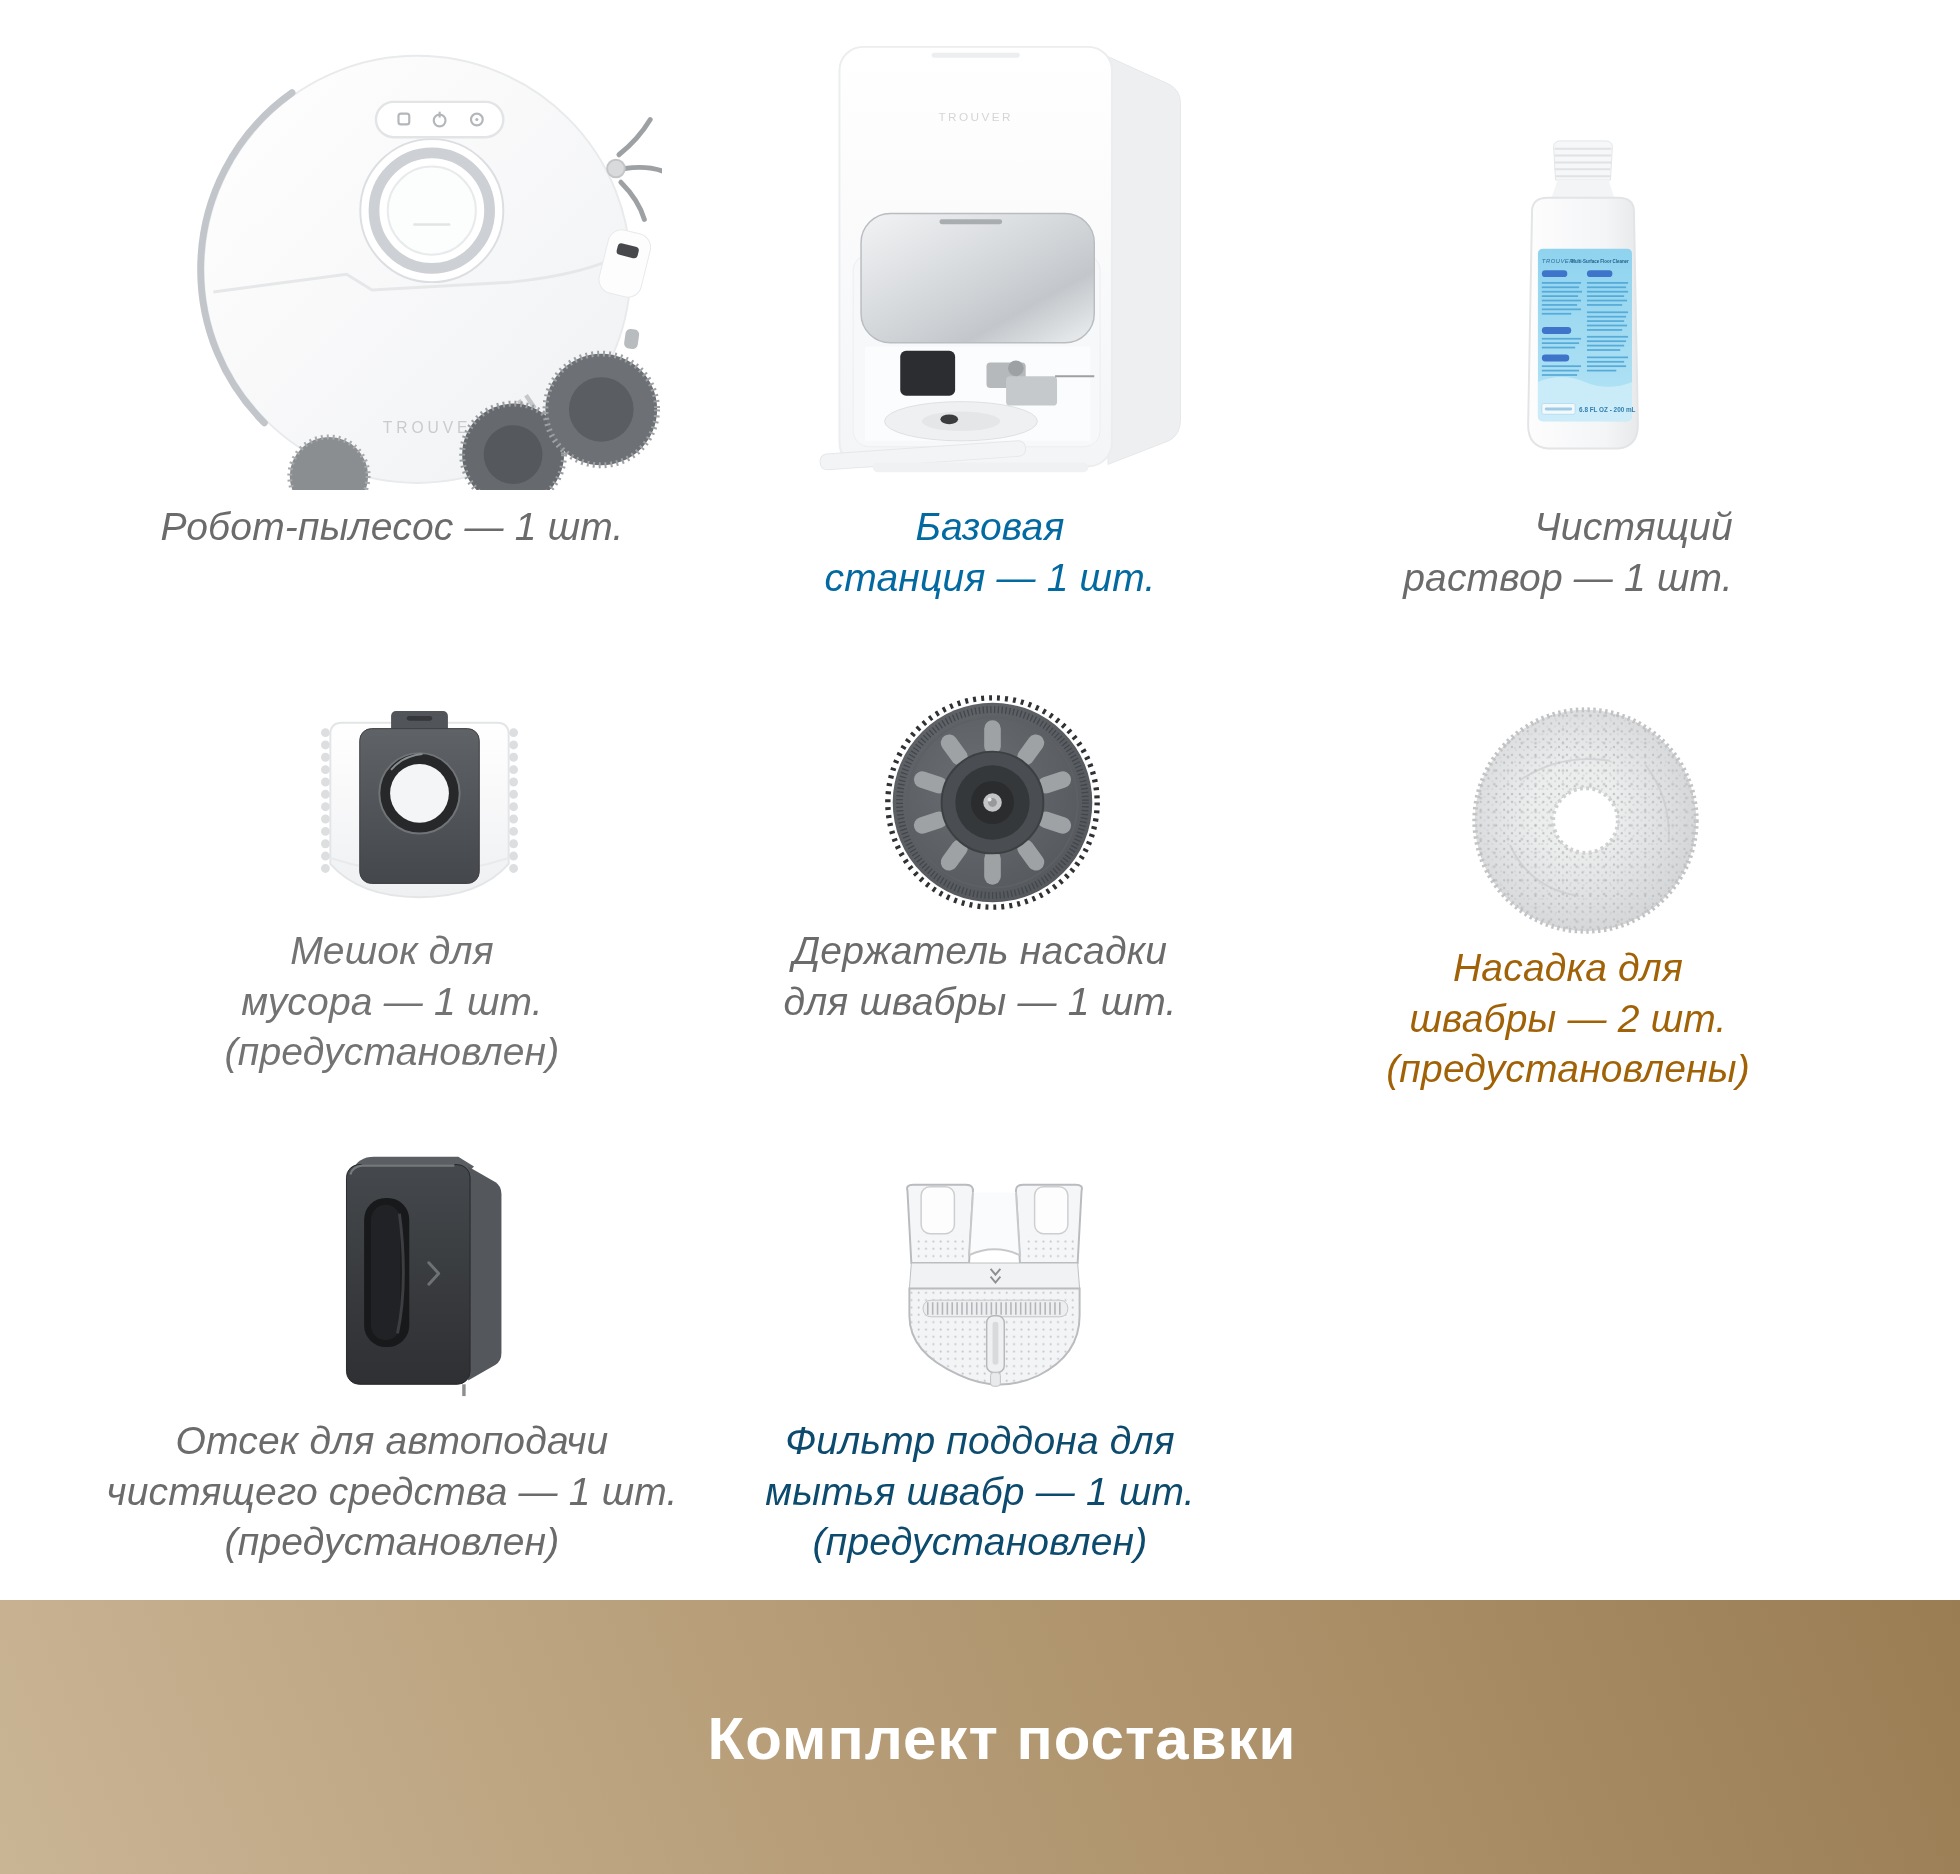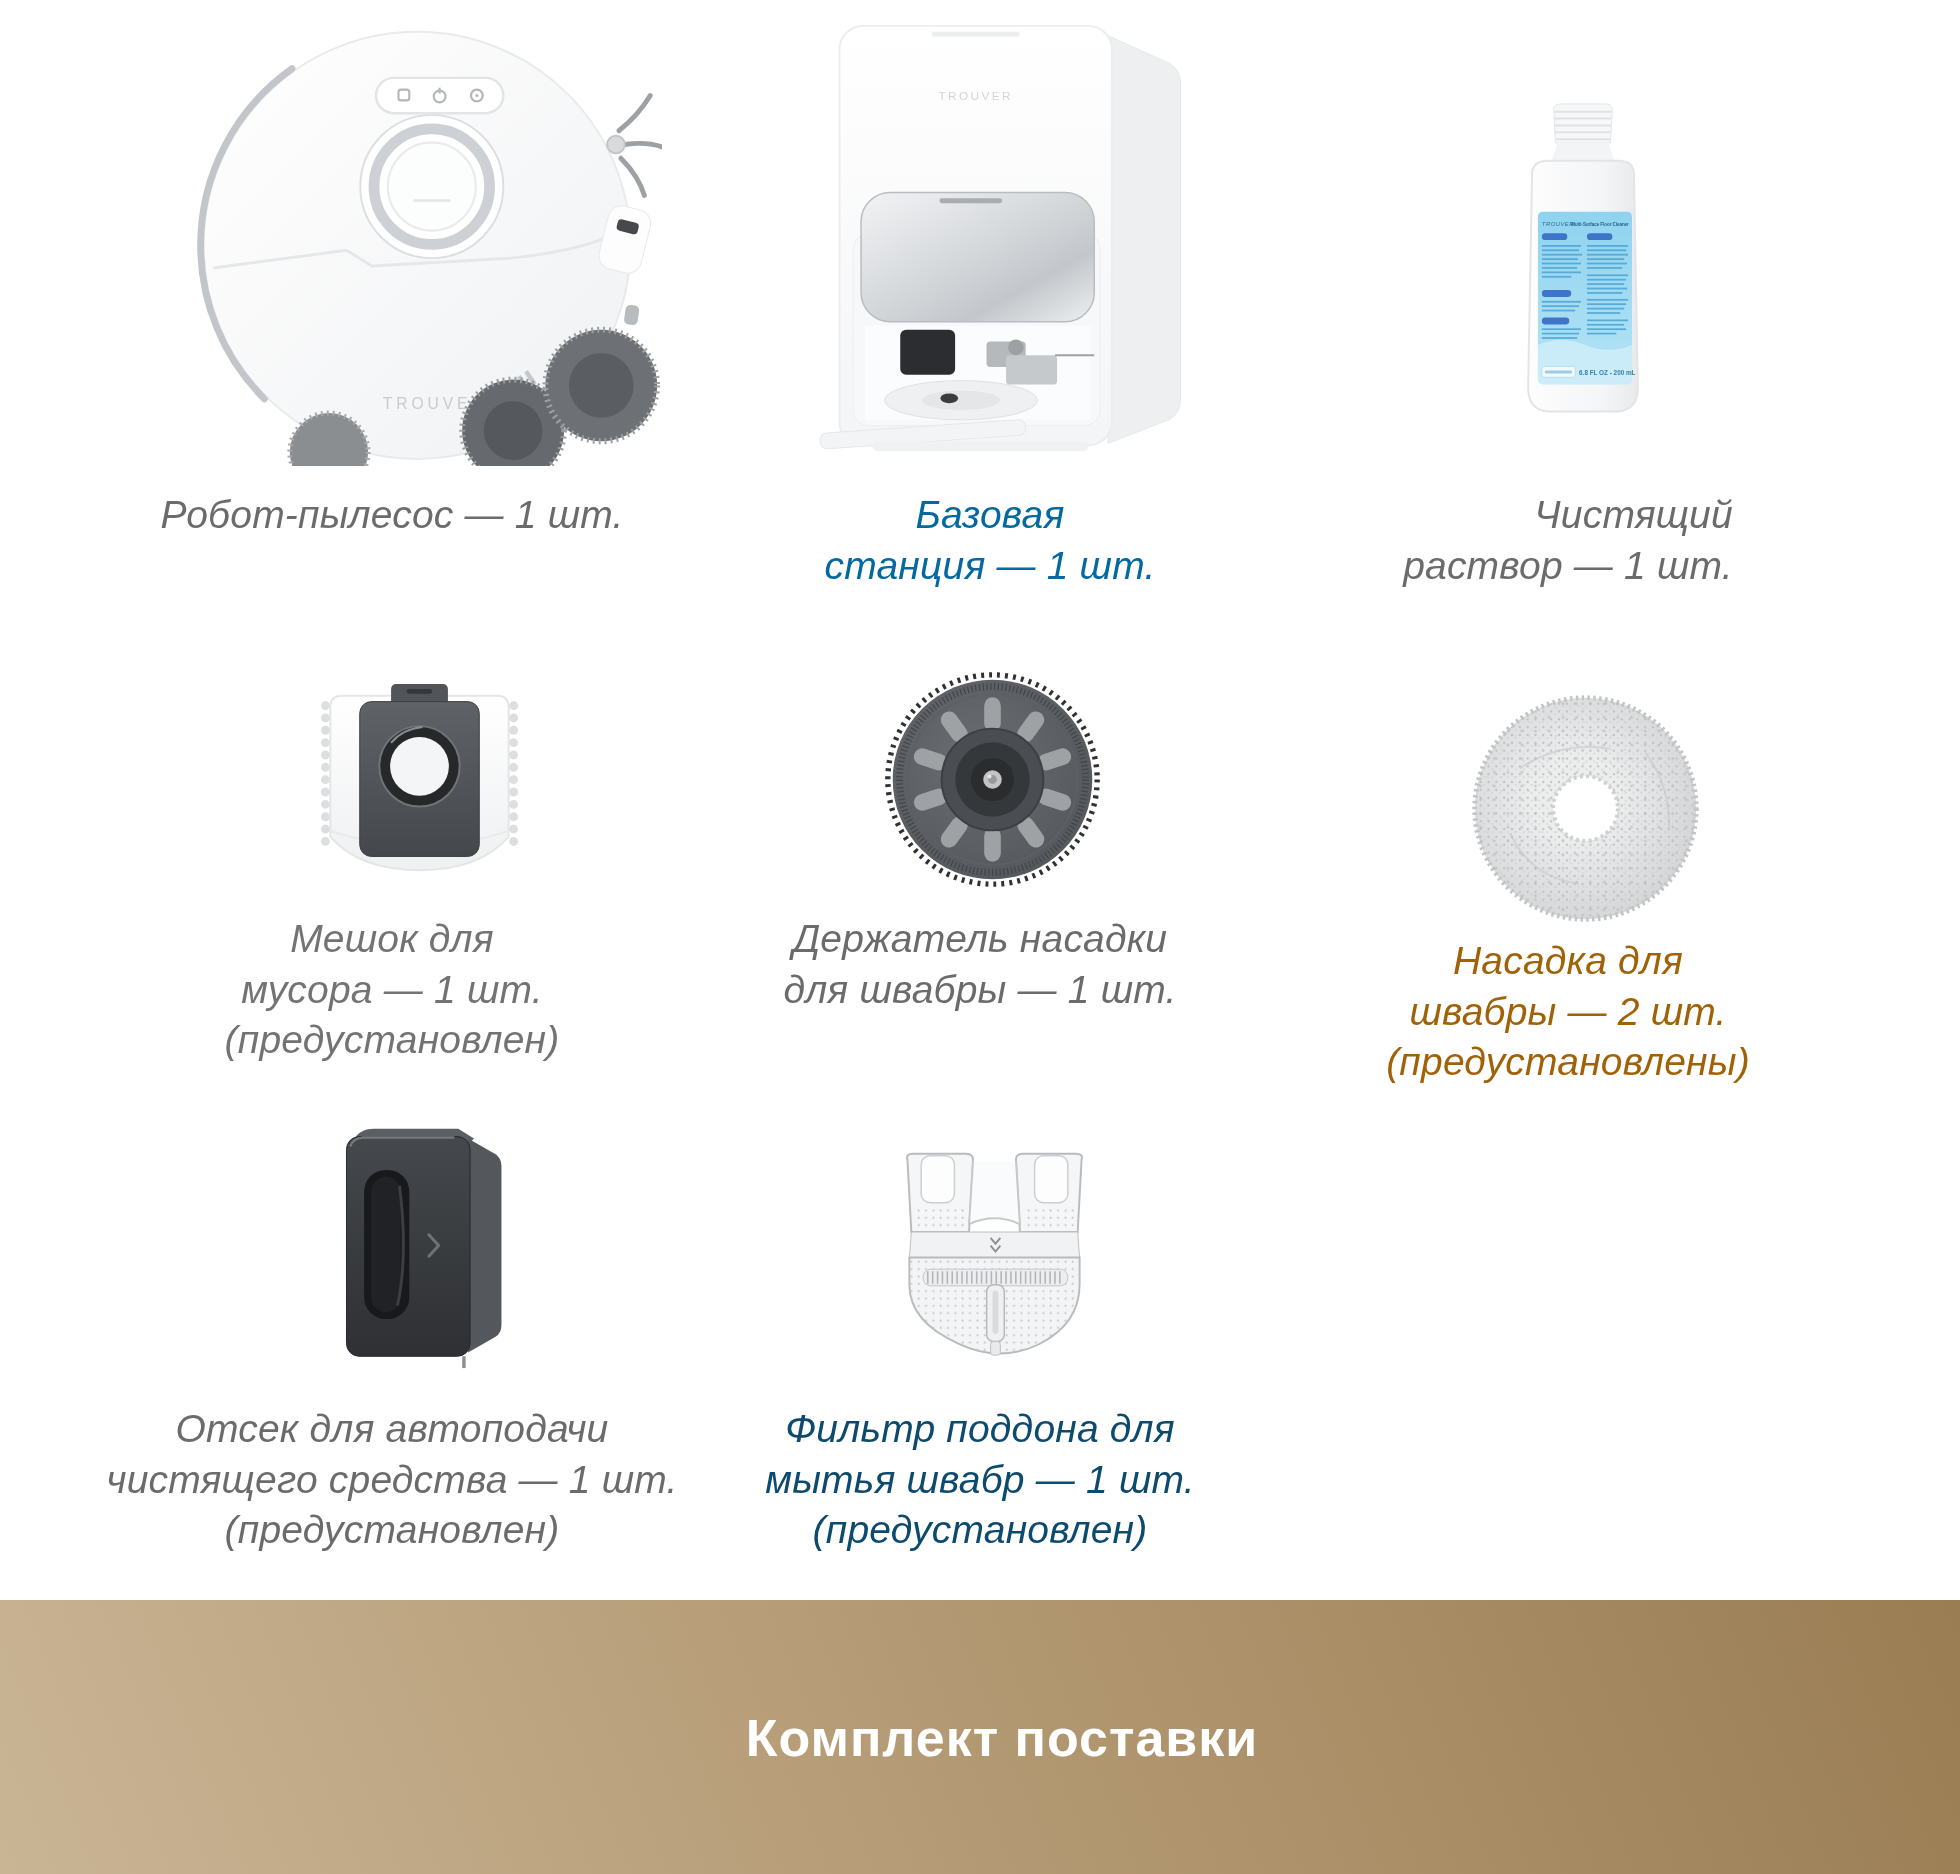--- a/index.html
+++ b/index.html
@@ -1,25 +1,25 @@
 <!DOCTYPE html>
 <html><head>
 <meta charset="utf-8">
 <style>
   html,body{margin:0;padding:0;}
   body{width:1960px;height:1874px;font-family:"Liberation Sans",sans-serif;background:#ffffff;overflow:hidden;}
   .grid{display:grid;grid-template-columns:repeat(3,588px);grid-template-rows:647px 441px 512px;padding:0 98px;}
   .cell{display:flex;flex-direction:column;align-items:center;}
-  .imgbox{display:flex;align-items:flex-start;justify-content:center;width:100%;}
+  .imgbox{display:flex;align-items:center;justify-content:center;width:100%;margin-top:12px;}
   .imgbox.r1{height:490px;}
   .imgbox.r2{height:267px;}
   .imgbox.r3{height:316px;}
   .caption{font-size:39px;line-height:1.3;text-align:center;white-space:pre-line;font-weight:400;color:#6b6b6b;letter-spacing:0.2px;font-style:italic;}
   .banner{height:276px;display:flex;align-items:center;justify-content:center;}
-  .banner-title{font-size:52px;font-weight:700;letter-spacing:1px;color:#ffffff;margin-left:44px;}
+  .banner-title{font-size:60px;font-weight:700;letter-spacing:1px;color:#ffffff;margin-left:44px;}
   svg{display:block;}
 </style>
 </head>
 <body style="background: rgb(255, 255, 255);">
 
 <div class="grid">
 
   <div class="cell">
     <div class="imgbox r1">
       <svg width="480" height="451" viewBox="0 0 490 460" style="margin-left:59px;margin-top:14.7px">

